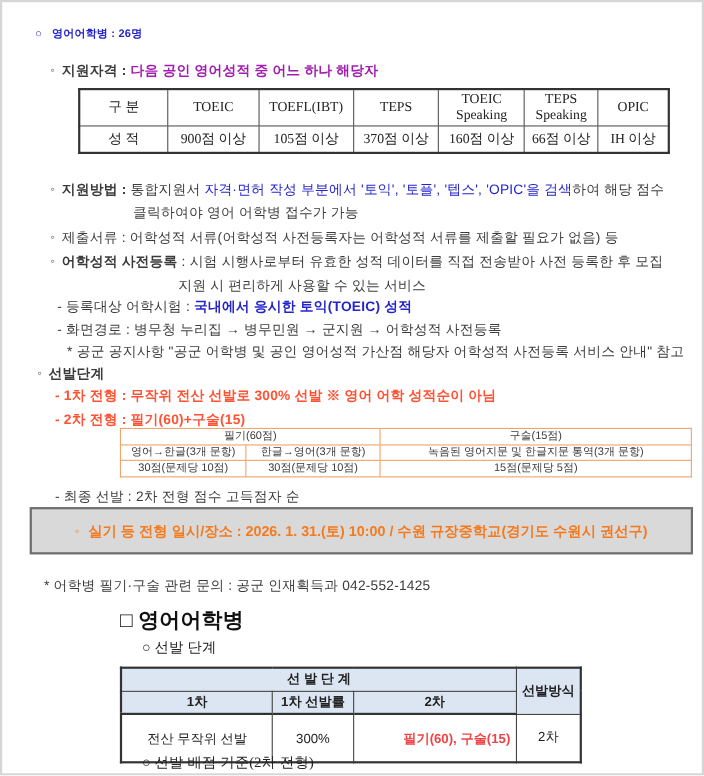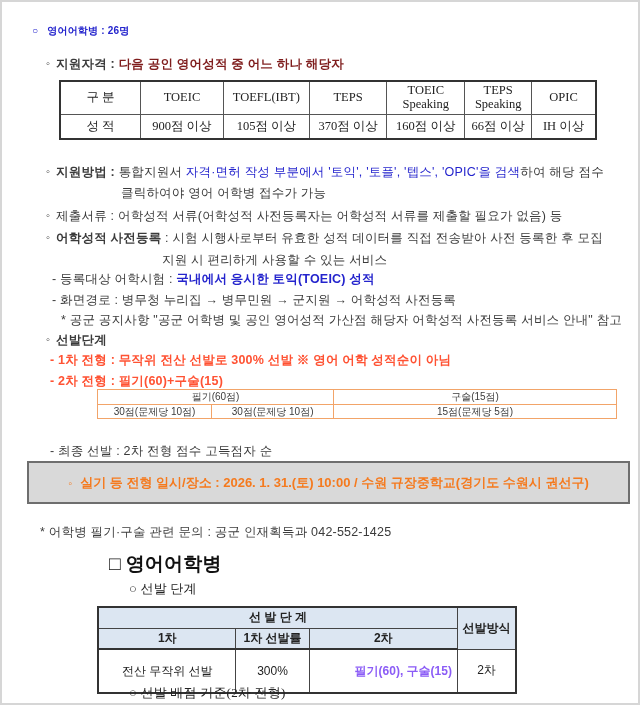--- a/index.html
+++ b/index.html
@@ -5,29 +5,29 @@
   * { margin:0; padding:0; box-sizing:border-box; }
   html,body { background:#ffffff; }
   body { font-family:"Liberation Sans", sans-serif; }
   .page {
     position:relative; width:640px; height:705px; background:#fff;
     border:2px solid #d6d6d6; overflow:hidden;
   }
   .line { position:absolute; white-space:nowrap; font-size:12.5px; color:#3b3b3b; letter-spacing:0.2px; }
   .b { font-weight:bold; }
   .blue { color:#2424cd; }
-  .green { color:#7f1d1d; }
+  .green { color:#a21caf; }
   .ored { color:#ff5233; }
-  .red { color:#8b5cf6;padding-left:40px; }
+  .red { color:#ef4444;padding-left:40px; }
   .title { font-size:10px; font-weight:bold; color:#2424cd; }
   .title .bullet { margin-right:9px; }
   .smallnote { font-size:11.5px; }
   .bullet-sm { font-size:11px; margin-right:6px; vertical-align:1px; }
   
-  table { border-collapse:collapse; table-layout:fixed; width:100%; }
+  table { border-collapse:collapse; table-layout:fixed; width:100%;margin-left:12px; }
   .score-table-wrap { position:absolute; left:57px; top:78px; width:538px; }
   .score-table { font-family:"Liberation Serif", serif; font-size:12.5px; color:#222; }
   .score-table th, .score-table td { border:1px solid #555; text-align:center; vertical-align:middle; font-weight:normal; padding:2px 1px; }
   .score-table { border:2px solid #333; }
   .score-table .hrow th { height:30px; line-height:1.1; }
   .score-table .drow td { height:25px; }
   
   .exam-table-wrap { position:absolute; left:95px; top:387px; width:520px; }
   .exam-table { font-size:10px; color:#3b3b3b; border:1px solid #f2a469; }
   .exam-table td { border:1px solid #f2a469; text-align:center; height:14.5px; padding:0 1px; line-height:1.15; white-space:nowrap; }
@@ -110,37 +110,42 @@
   <div class="line" style="left:160px; top:250px;">지원 시 편리하게 사용할 수 있는 서비스</div>
 
   <div class="line" style="left:50px; top:269px;">
     <span>- 등록대상 어학시험 : </span><span class="b blue">국내에서 응시한 토익(TOEIC) 성적</span>
   </div>
 
   <div class="line" style="left:50px; top:290px;">- 화면경로 : 병무청 누리집 → 병무민원 → 군지원 → 어학성적 사전등록</div>
 
   <div class="line" style="left:59px; top:310px;">* 공군 공지사항 "공군 어학병 및 공인 영어성적 가산점 해당자 어학성적 사전등록 서비스 안내" 참고</div>
 
-  <div class="line" style="left:44px; top:330px;">
+  <div class="line" style="left:32px; top:330px;">
     <span class="bullet-sm">◦</span><span class="b">선발단계</span>
   </div>
   <div class="line b ored" style="left:48px; top:350px;">- 1차 전형 : 무작위 전산 선발로 300% 선발  ※ 영어 어학 성적순이 아님</div>
   <div class="line b ored" style="left:48px; top:371px;">- 2차 전형 : 필기(60)+구술(15)</div>
 
   <div class="exam-table-wrap">
     <table class="exam-table">
       <colgroup>
           <col style="width:22%">
           <col style="width:23.5%">
           <col style="width:54.5%">
         </colgroup>
       <tbody>
           <tr>
         <td colspan="2">필기(60점)</td>
         <td>구술(15점)</td>
+      </tr>
+      <tr>
+        <td>영어→한글(3개 문항)</td>
+        <td>한글→영어(3개 문항)</td>
+        <td>녹음된 영어지문 및 한글지문 통역(3개 문항)</td>
       </tr>
       <tr>
         <td>30점(문제당 10점)</td>
         <td>30점(문제당 10점)</td>
         <td>15점(문제당 5점)</td>
       </tr>
     </tbody>
       </table>
   </div>
 

